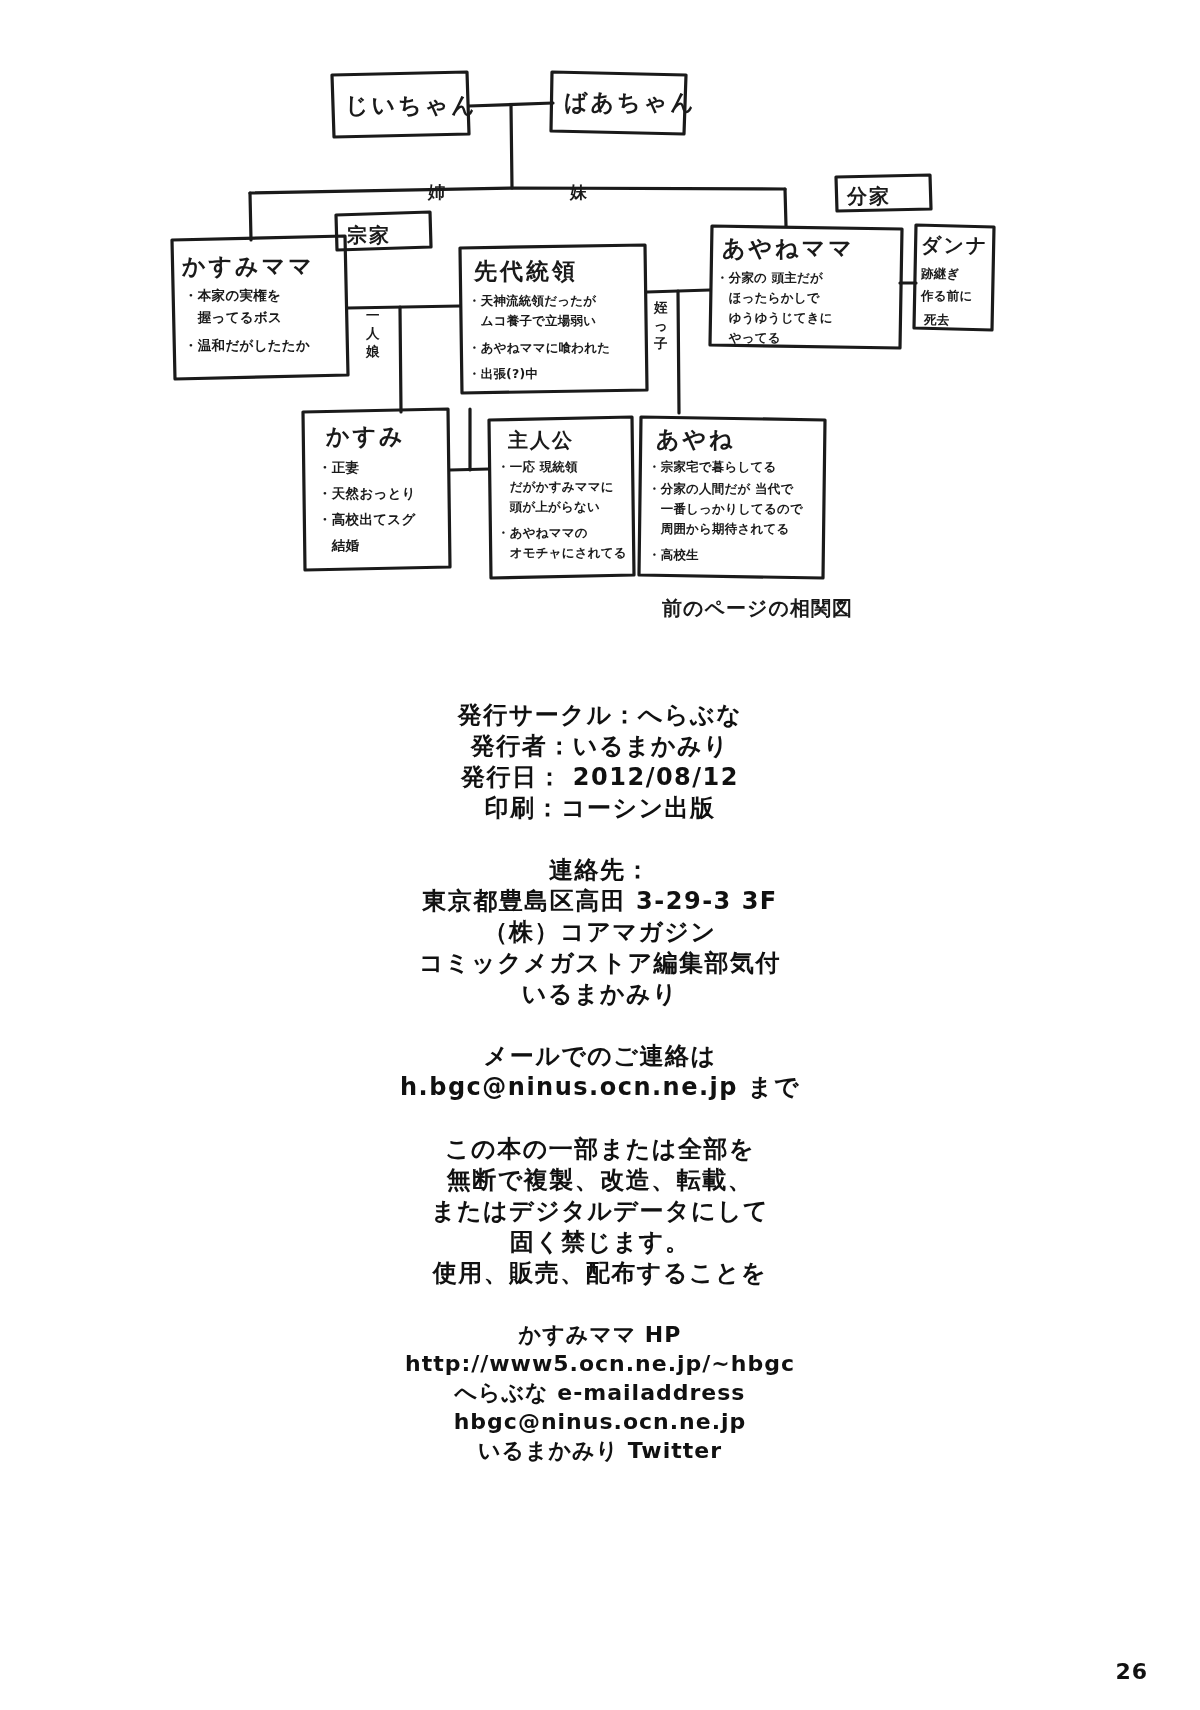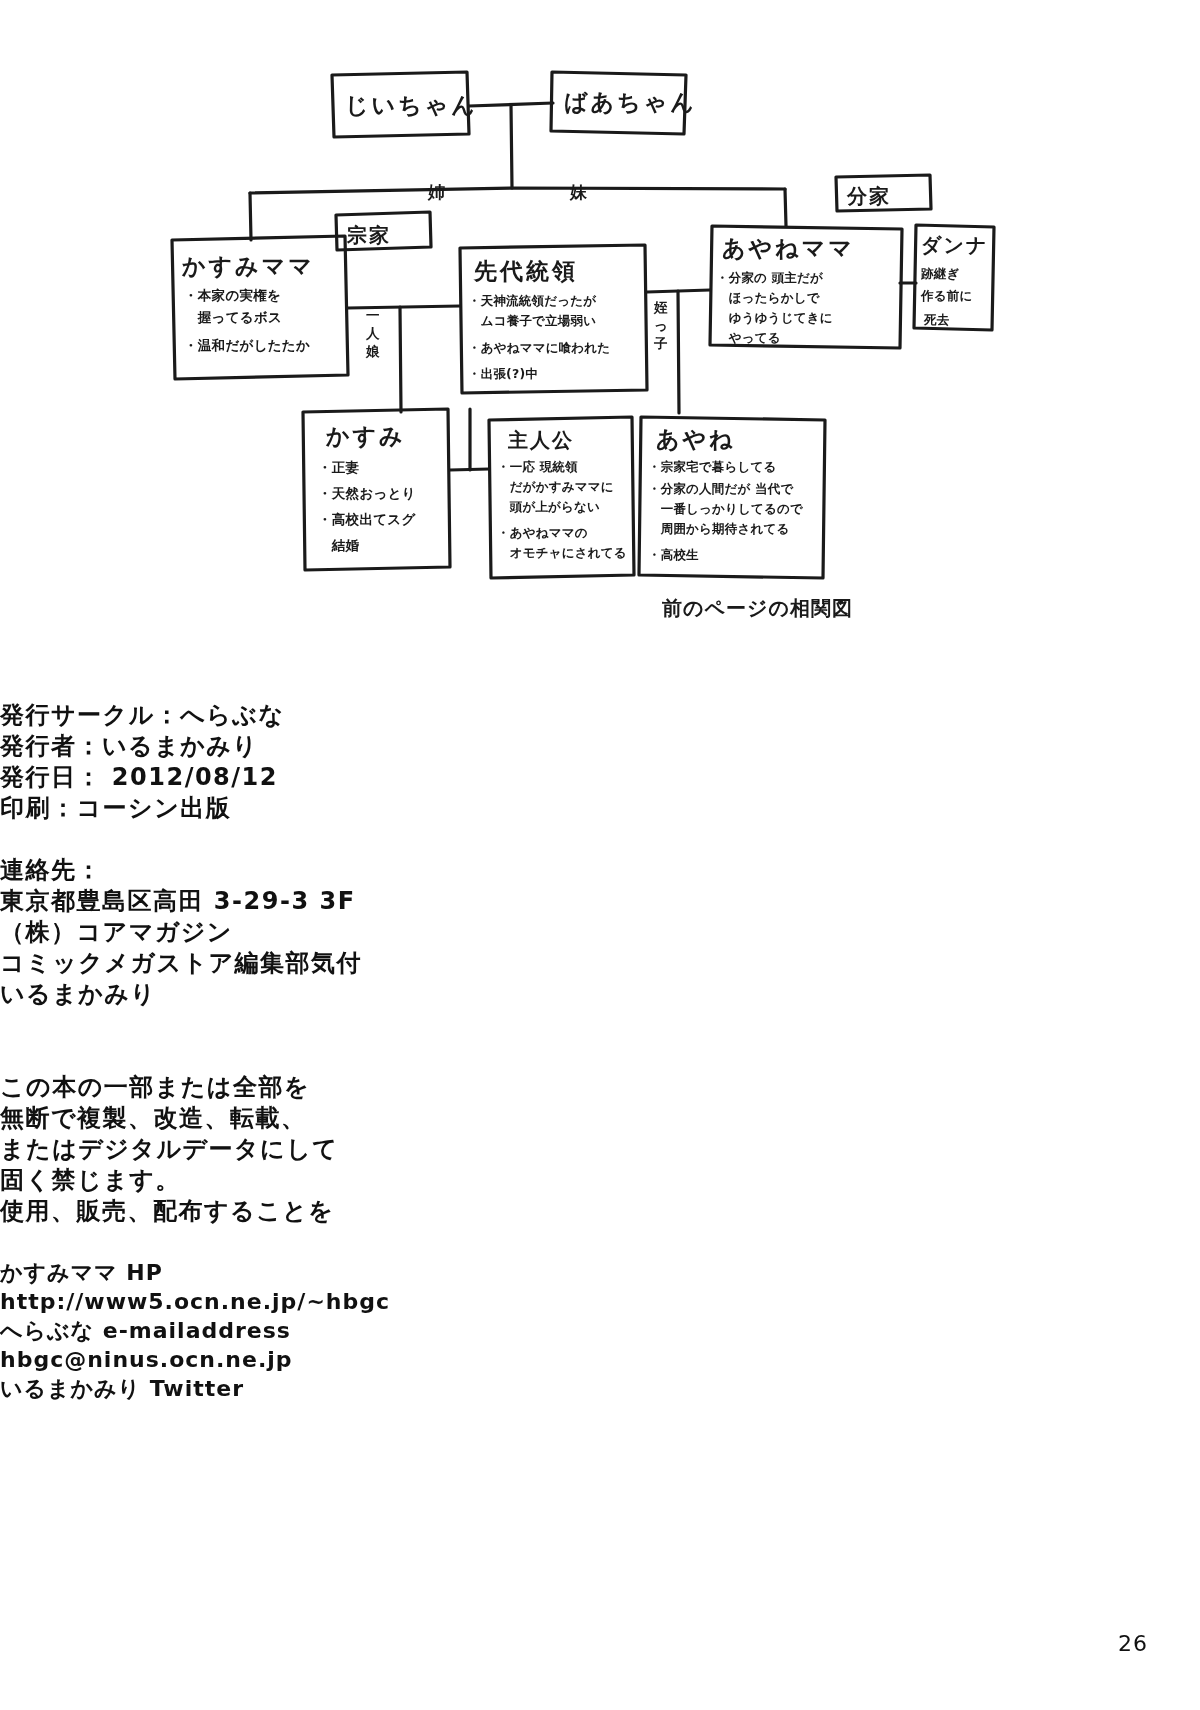--- a/index.html
+++ b/index.html
@@ -16,38 +16,38 @@
   .hand-title-sm{font-size:20px;letter-spacing:2px;}
   .hand-body{font-size:13.5px;letter-spacing:0.3px;}
   .hand-body-sm{font-size:12.5px;letter-spacing:0.2px;}
   .hand-edge{font-size:17px;letter-spacing:1px;}
   .hand-vert{font-size:13.5px;}
   .hand-caption{font-size:20px;letter-spacing:1px;}
 
   
   #colophon{
     position:absolute;left:0;top:700px;width:1200px;
-    text-align:left;color:#111;
+    text-align:center;color:#111;
   }
   .cblock{margin:0;padding:0;}
   .cline{
     font-family:"DejaVu Sans","Liberation Sans",sans-serif;
     font-weight:700;
     font-size:24px;
     line-height:31px;
     letter-spacing:1.5px;
     white-space:pre;
   }
   .cline.small{font-size:22px;line-height:29px;letter-spacing:1px;}
   .gap{height:31px;}
 
   #page-number{
-    position:absolute;right:52px;bottom:54px;
+    position:absolute;right:52px;bottom:26px;
     font-family:"DejaVu Sans","Liberation Sans",sans-serif;
-    font-size:22px;font-weight:400;color:#111;letter-spacing:1px;
+    font-size:22px;font-weight:700;color:#111;letter-spacing:1px;
   }
 </style>
 </head>
 <body>
 
 <div id="diagram-wrap">
   <svg id="diagram-svg" width="1200" height="680" viewBox="0 0 1200 680">
     <g fill="none" stroke="#1a1a1a" stroke-width="3.2" stroke-linecap="round" stroke-linejoin="round">
 
       <path d="M332,75 L467,72 L469,134 L334,137 Z"></path>
@@ -172,20 +172,24 @@
   <div class="cblock">
     <div class="cline">連絡先：</div>
     <div class="cline">東京都豊島区高田 3-29-3 3F</div>
     <div class="cline">（株）コアマガジン</div>
     <div class="cline">コミックメガストア編集部気付</div>
     <div class="cline">いるまかみり</div>
   </div>
 
   <div class="gap"></div>
 
+  <div class="cblock">
+    <div class="cline">メールでのご連絡は</div>
+    <div class="cline">h.bgc@ninus.ocn.ne.jp まで</div>
+  </div>
 
   <div class="gap"></div>
 
   <div class="cblock">
     <div class="cline">この本の一部または全部を</div>
     <div class="cline">無断で複製、改造、転載、</div>
     <div class="cline">またはデジタルデータにして</div>
     <div class="cline">固く禁じます。</div>
     <div class="cline">使用、販売、配布することを</div>
   </div>

